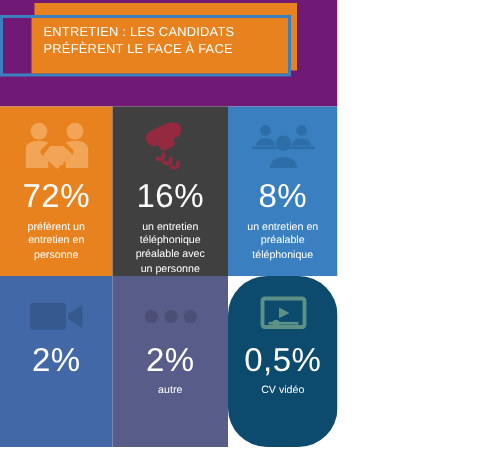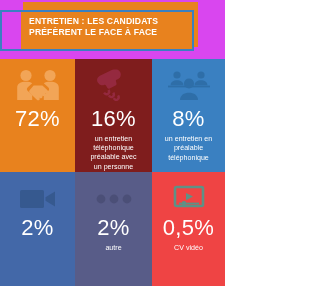--- a/index.html
+++ b/index.html
@@ -12,23 +12,22 @@
     height: 300px;
     overflow: hidden;
     font-family: "Liberation Sans", sans-serif;
     -webkit-font-smoothing: antialiased;
   }
 
   
   .header-zone {
     position: relative;
     width: 225px;
-    height: 59px;
-    background: #d946ef;
-    font-weight: bold;
+    height: 71px;
+    background: #701a75;
   }
   .header-fill {
     position: absolute;
     left: 23px;
     top: 2px;
     width: 175px;
     height: 45px;
     background: #E8821E;
   }
   .header-frame {
@@ -100,25 +99,25 @@
     color: #ffffff;
     font-size: 7.1px;
     line-height: 9.3px;
     text-align: center;
     margin-top: 4px;
     padding: 0 5px;
     white-space: pre-line;
   }
 
   .cell-r1c1 { background: #E8821E; }
-  .cell-r1c2 { background: #7f1d1d; }
+  .cell-r1c2 { background: #404040; }
   .cell-r1c3 { background: #3A80C1; }
   .cell-r2c1 { background: #4368A8; }
   .cell-r2c2 { background: #585C88; }
-  .cell-r2c3 { background: #ef4444; }
+  .cell-r2c3 { background: #0c4a6e; border-radius: 26px; }
 
   .cell-r2c1 .cell-value,
   .cell-r2c2 .cell-value,
   .cell-r2c3 .cell-value { margin-top: 0px; }
   .cell-r2c1 .icon-wrap,
   .cell-r2c2 .icon-wrap,
   .cell-r2c3 .icon-wrap { margin-top: 10px; height: 34px; }
 
   .icon-svg { display: block; }
 </style>
@@ -140,20 +139,23 @@
     <div class="icon-wrap">
       <svg class="icon-svg" width="46" height="32" viewBox="0 0 46 32" aria-hidden="true">
         <circle cx="11" cy="6.5" r="5.6" fill="#F2A557"></circle>
         <circle cx="35" cy="6.5" r="5.6" fill="#F2A557"></circle>
         <path d="M2.2 31V18.5c0-3.7 3.3-5.7 8.8-5.7 2.6 0 4.7.5 6.2 1.4l-4.4 4.1c-1.2 1.2-1.2 2.6-.2 3.5l4.6 4.3V31z" fill="#F2A557"></path>
         <path d="M43.8 31V18.5c0-3.7-3.3-5.7-8.8-5.7-2.6 0-4.7.5-6.2 1.4l4.4 4.1c1.2 1.2 1.2 2.6.2 3.5l-4.6 4.3V31z" fill="#F2A557"></path>
         <path d="M18.6 16.4h8.8l5.1 4.8c.8.8.8 1.9 0 2.6-.7.7-1.8.8-2.5.1l-1.4-1.3 1.2 1.2c.8.8.8 2 0 2.7-.8.7-1.9.7-2.6 0l-1.2-1.1 1 .9c.7.7.7 1.8 0 2.5s-1.8.7-2.5 0l-1-.9.8.8c.6.6.6 1.6 0 2.2-.6.6-1.6.6-2.2 0l-7.3-6.8c-.9-.9-.9-2.2 0-3.1z" fill="#F2A557"></path>
       </svg>
     </div>
     <div class="cell-value">72%</div>
+    <div class="cell-label">préfèrent un
+entretien en
+personne</div>
   </div>
 
   <div class="cell cell-r1c2">
     <div class="icon-wrap">
       <svg class="icon-svg" width="38" height="36" viewBox="0 0 38 36" aria-hidden="true">
         <path d="M20.5 2.5c3.2 0 5.3 2.1 5.3 5.1 0 2.6-1.5 4.4-3.7 5-.9.2-1.3.7-1.1 1.6l.5 2.3c.2.9-.2 1.5-1 1.9l-5.8 3.1c-.9.5-1.8.2-2.3-.6l-1.4-2.3c-.4-.7-1.1-.9-1.9-.6-2.1.8-4.3.2-5.6-1.8C1 13.6 2 10.3 4.9 8.7L16.8 3c1.2-.4 2.5-.5 3.7-.5z" fill="#95293F"></path>
         <path d="M13.5 22.8c1 1.7.6 3.3-.6 4.1-1.3.8-2.9.3-3.8-1.3" fill="none" stroke="#95293F" stroke-width="2.4"></path>
         <path d="M18.3 25.6c1 1.7.6 3.3-.6 4.1-1.3.8-2.9.3-3.8-1.3" fill="none" stroke="#95293F" stroke-width="2.4"></path>
         <path d="M23.1 28.4c1 1.7.6 3.3-.6 4.1-1.3.8-2.9.3-3.8-1.3" fill="none" stroke="#95293F" stroke-width="2.4"></path>
       </svg>

